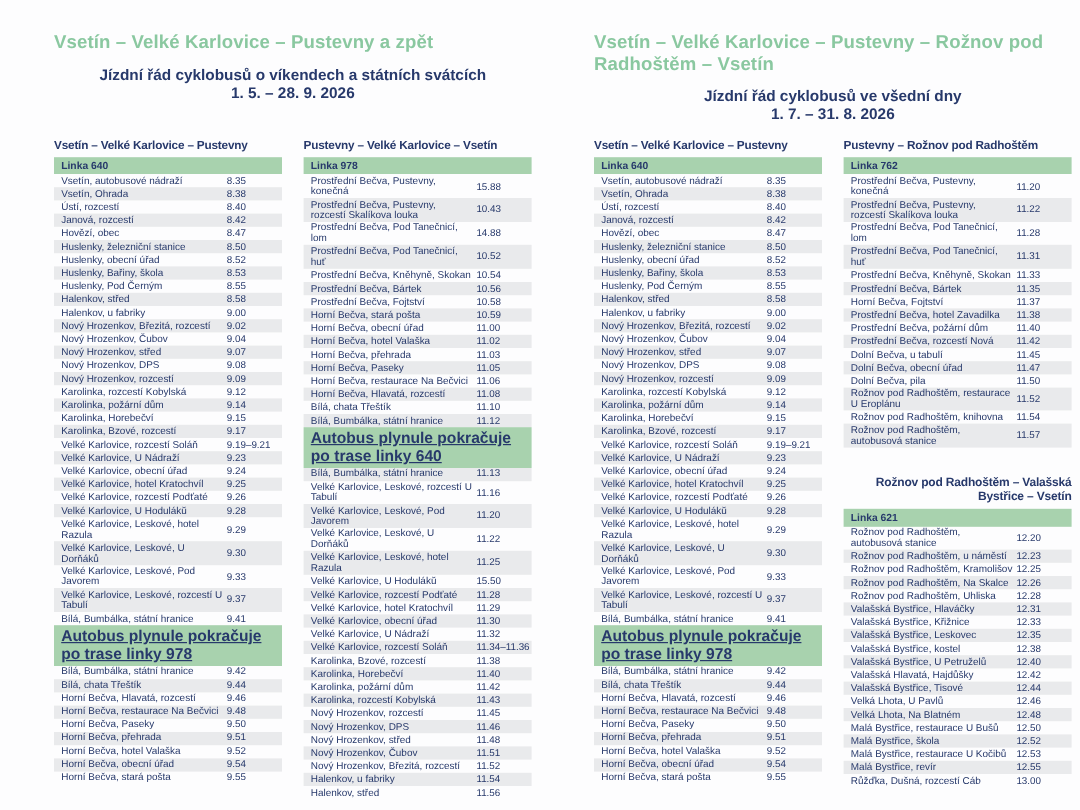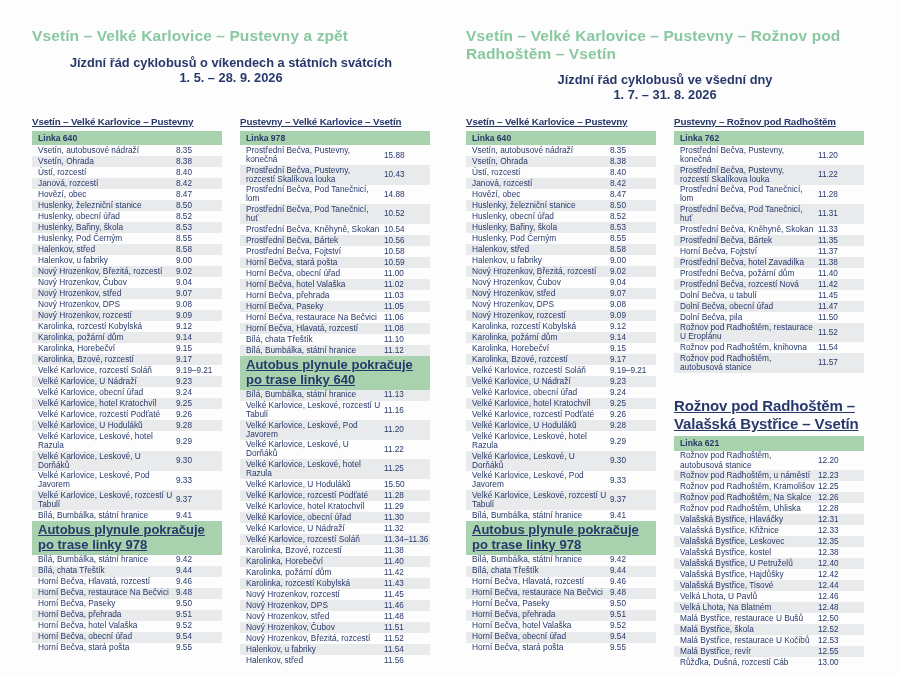--- a/index.html
+++ b/index.html
@@ -10,36 +10,36 @@
     --page-bg:#fdfdfe;
   }
   *{box-sizing:border-box;}
   html,body{margin:0;padding:0;}
   body{
     width:900px;height:675px;overflow:hidden;
     background:var(--page-bg);
     font-family:"Liberation Sans","DejaVu Sans",sans-serif;
     color:var(--navy);
   }
-  .page{display:flex;gap:36px;padding:27px 20px 0 32px;}
+  .page{display:flex;gap:52px;padding:27px 20px 0 45px;}
   .half{width:398px;flex:0 0 auto;}
   .half-header{height:89px;overflow:hidden;}
   .title{
     color:var(--accent-green);
     font-size:15.5px;font-weight:700;line-height:1.13;letter-spacing:.1px;
     margin:0;
   }
   .subtitle{margin-top:10px;font-size:12.8px;font-weight:700;line-height:1.21;color:var(--navy);text-align:center;}
   .cols{display:flex;gap:18px;}
   .col{width:190px;flex:0 0 aupx;}
   .tbl-heading{
     font-size:9.8px;font-weight:700;line-height:1.22;letter-spacing:-.15px;
-    margin:0 0 3px 0;color:var(--navy);text-decoration:underline;
+    margin:0 0 3px 0;color:var(--navy);
   }
-  .tbl-follow .tbl-heading{margin-top:24px;font-size:15px;}
+  .tbl-follow .tbl-heading{margin-top:24px;font-size:10px;text-align:right;}
   .linka{
     background:var(--bar-green);
     font-size:8.6px;font-weight:700;
     padding:2px 6px 2.5px 6px;
   }
   .row{
     display:flex;align-items:center;
     font-size:8.3px;line-height:1.12;
     min-height:11px;padding:.5px 0;
   }
@@ -678,21 +678,21 @@
             </div>
             <div class="row">
               <span class="stop">Valašská Bystřice, kostel</span>
               <span class="time">12.38</span>
             </div>
             <div class="row alt">
               <span class="stop">Valašská Bystřice, U Petruželů</span>
               <span class="time">12.40</span>
             </div>
             <div class="row">
-              <span class="stop">Valašská Bystřice, Hajdůšky</span>
+              <span class="stop">Valašská Hlavatá, Hajdůšky</span>
               <span class="time">12.42</span>
             </div>
             <div class="row alt">
               <span class="stop">Valašská Bystřice, Tisové</span>
               <span class="time">12.44</span>
             </div>
             <div class="row">
               <span class="stop">Velká Lhota, U Pavlů</span>
               <span class="time">12.46</span>
             </div>

